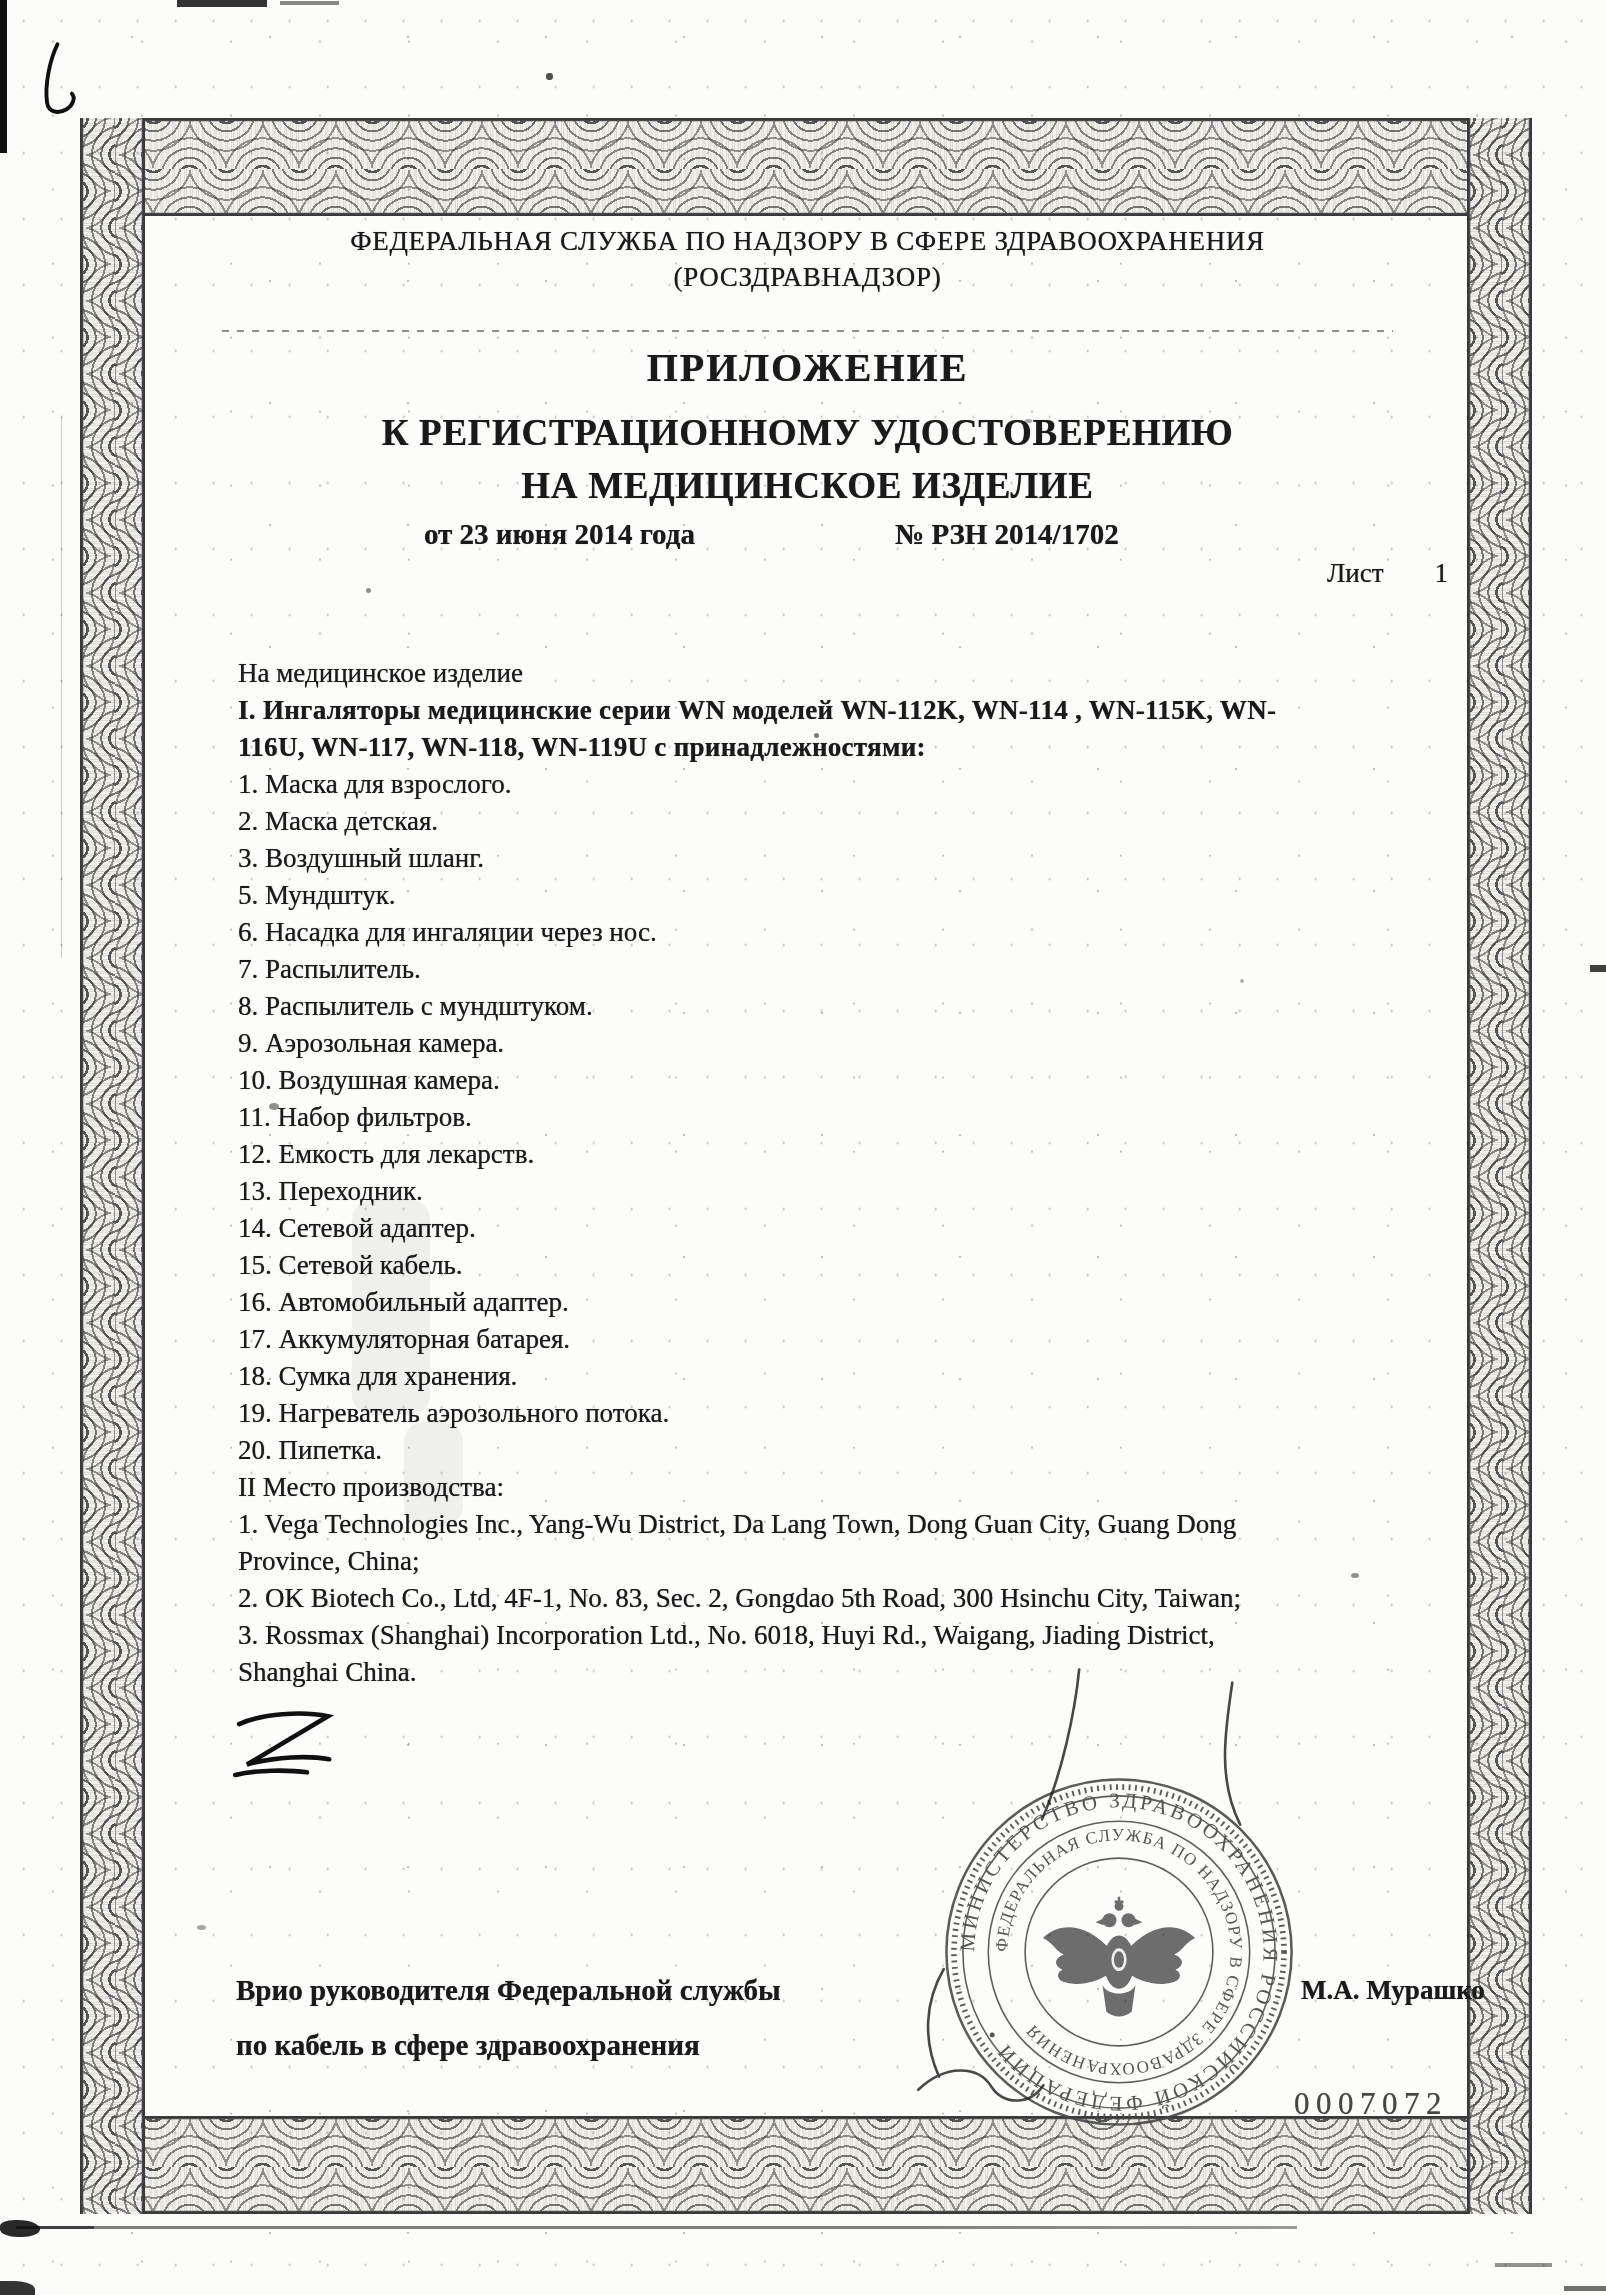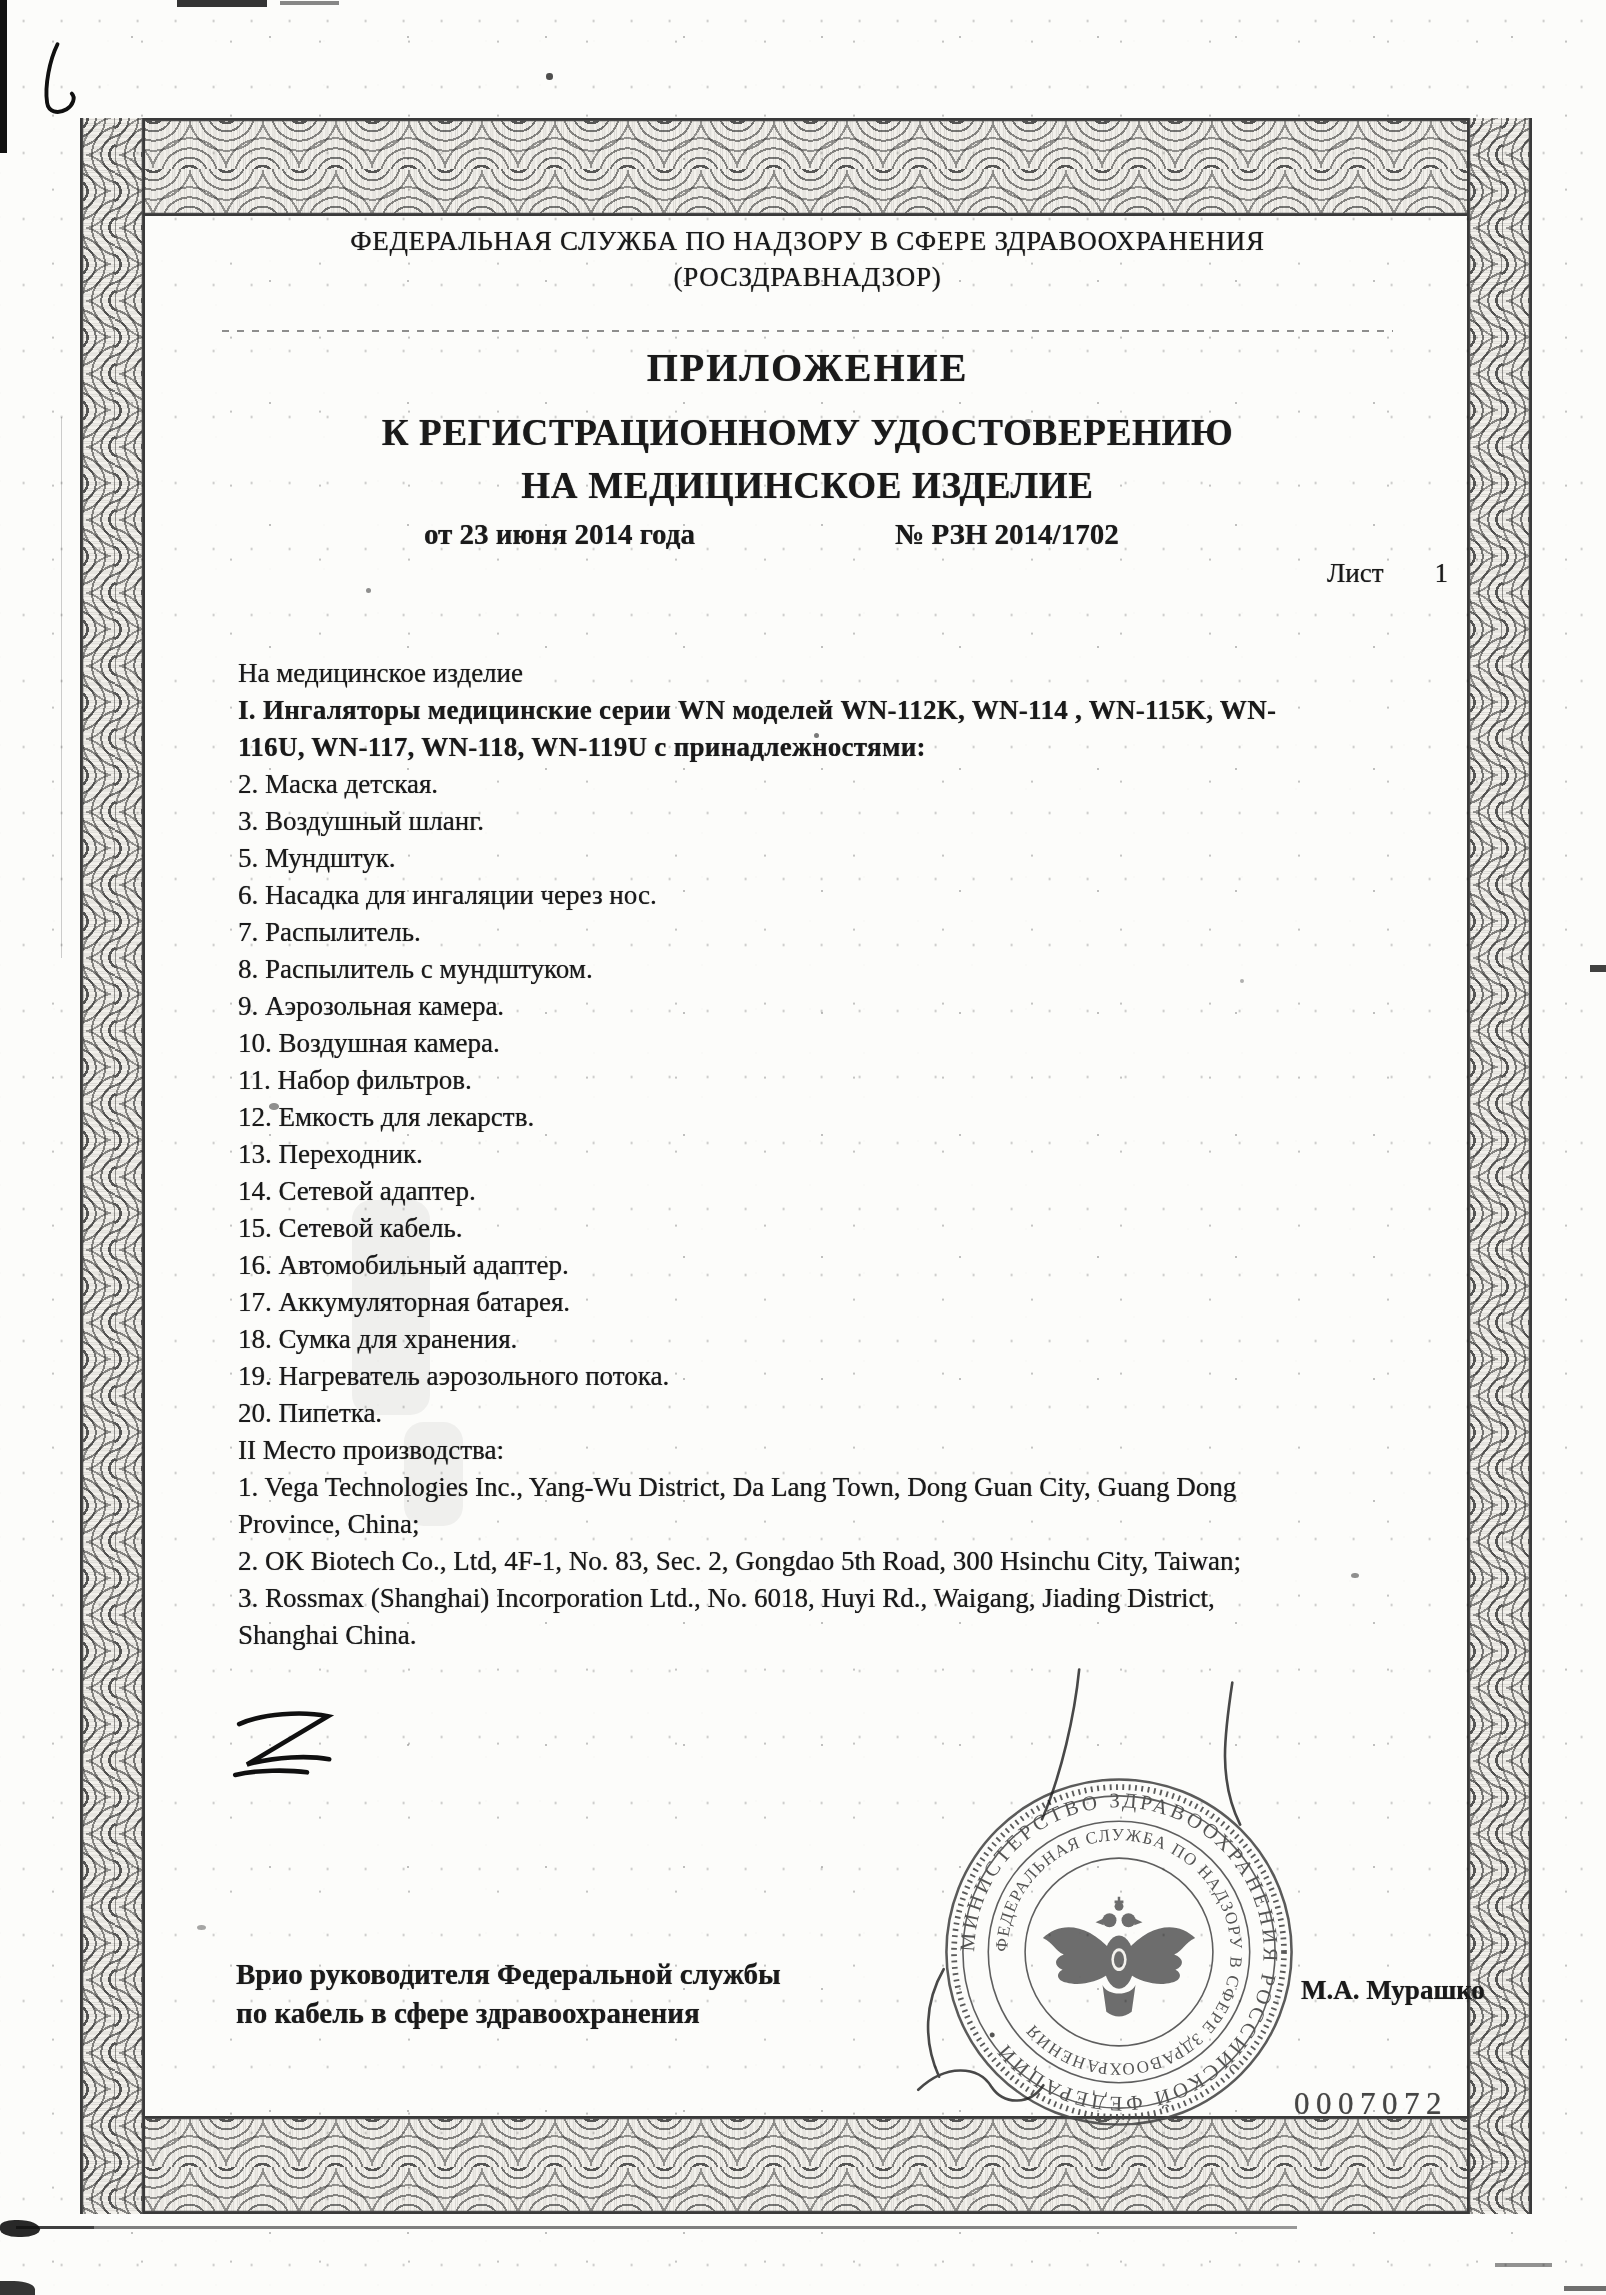--- a/index.html
+++ b/index.html
@@ -63,21 +63,21 @@
   .title3 { top:464px; font-size:37px; font-weight:bold; letter-spacing:0.7px; }
   .reg-date   { position:absolute; left:424px;  top:518px; font-size:29px; font-weight:bold; white-space:nowrap; }
   .reg-number { position:absolute; left:895px; top:518px; font-size:29px; font-weight:bold; white-space:nowrap; }
   .sheet-row  { position:absolute; left:1327px; top:558px; width:121px; display:flex; justify-content:space-between; font-size:27px;gap:32px; }
 
   .body-text { position:absolute; left:238px; top:655px; width:1200px; }
   .bl { height:37px; line-height:37px; font-size:27px; white-space:nowrap; }
   .bold { font-weight:bold; letter-spacing:0.3px; }
 
   .sig-block { position:absolute; left:236px; top:1955px; font-size:29px; font-weight:bold; }
-  .sig-block .sl { height:39px; line-height:39px; white-space:nowrap; }
+  .sig-block .sl { height:39px; line-height:39px; white-space:nowrap;margin-top:16px; }
   .signer-name { position:absolute; left:1301px; top:1975px; font-size:27px; font-weight:bold; white-space:nowrap; }
   .serial { position:absolute; left:1294px; top:2086px; font-size:31px; letter-spacing:6.5px; color:#2d2d2d; opacity:.88; white-space:nowrap; }
 
   
   .stamp { position:absolute; left:935px; top:1768px; width:368px; height:368px; opacity:.88; }
   .sig-strokes { position:absolute; left:900px; top:1643px; width:404px; height:470px; }
   .hand-l { position:absolute; left:38px; top:40px; width:52px; height:80px; }
   .hand-z { position:absolute; left:230px; top:1707px; width:124px; height:85px; }
 
   
@@ -118,20 +118,21 @@
   <div class="reg-number t">№  РЗН 2014/1702</div>
   <div class="sheet-row">
     <span class="t">Лист</span>
     <span class="t">1</span>
   </div>
 
   <div class="body-text">
     <div class="bl t">На медицинское изделие</div>
     <div class="bl bold t">I. Ингаляторы медицинские серии WN моделей WN-112K, WN-114 , WN-115K, WN-</div>
     <div class="bl bold t">116U, WN-117, WN-118, WN-119U с принадлежностями:</div>
+    <div class="bl t">1. Маска для взрослого.</div>
     <div class="bl t">2. Маска детская.</div>
     <div class="bl t">3. Воздушный шланг.</div>
     <div class="bl t">5. Мундштук.</div>
     <div class="bl t">6. Насадка для ингаляции через нос.</div>
     <div class="bl t">7. Распылитель.</div>
     <div class="bl t">8. Распылитель с мундштуком.</div>
     <div class="bl t">9. Аэрозольная камера.</div>
     <div class="bl t">10. Воздушная камера.</div>
     <div class="bl t">11. Набор фильтров.</div>
     <div class="bl t">12. Емкость для лекарств.</div>

